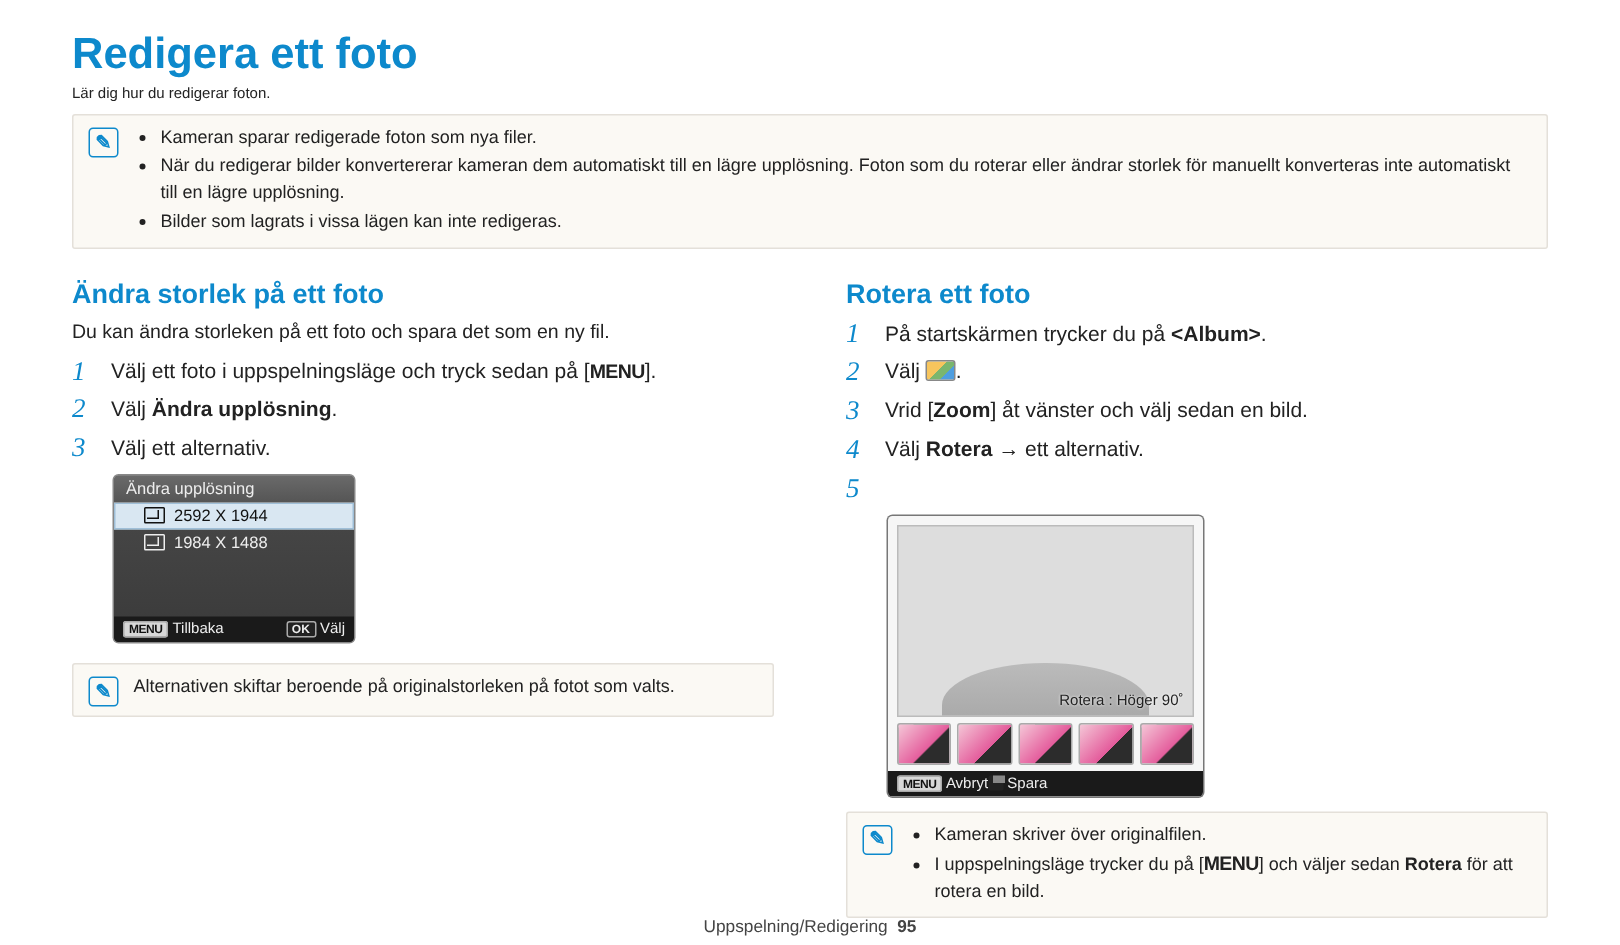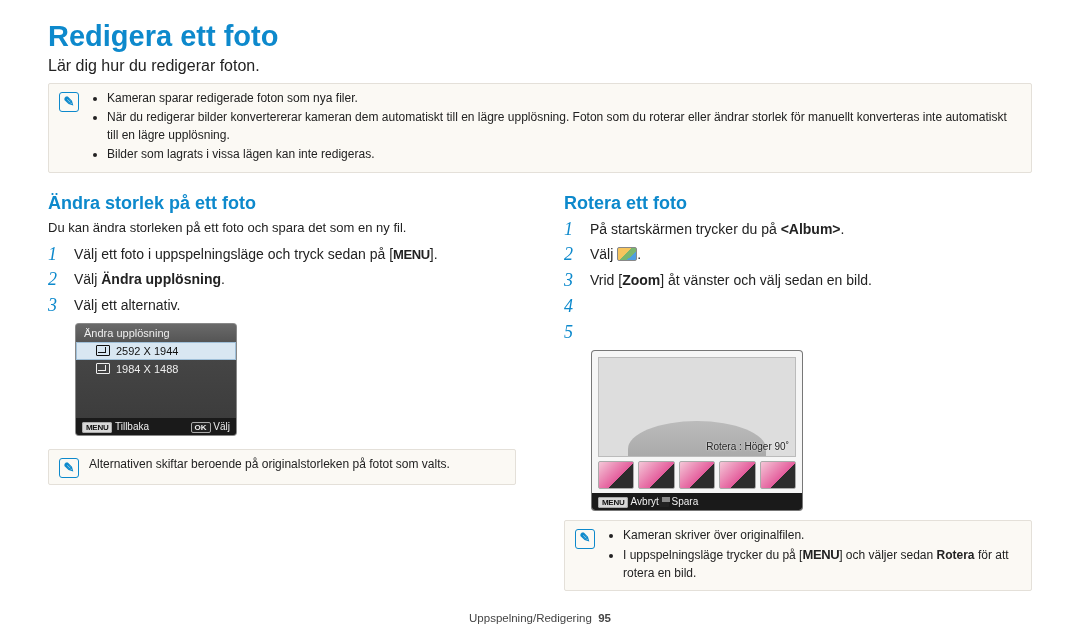--- a/index.html
+++ b/index.html
@@ -12,21 +12,21 @@
     color: #222;
     font-size: 13.5px;
     position: relative;
   }
   h1 {
     color: #0d89cc;
     font-size: 29px;
     font-weight: 700;
     margin-bottom: 4px;
   }
-  .intro { font-size: 16px; margin-bottom: 8px; }
+  .intro { font-size: 10px; margin-bottom: 8px; }
   .note-box {
     border: 1px solid #e4e0d9;
     background: #fbf9f4;
     border-radius: 2px;
     display: flex;
     padding: 6px 10px;
     gap: 10px;
     font-size: 12px;
     line-height: 1.45;
   }
@@ -151,21 +151,21 @@
     margin: 8px 0 10px 28px;
     border-radius: 3px;
     overflow: hidden;
     font-size: 10px;
     color:#eee;
     background:#f6f6f6;
     box-shadow: 0 0 0 1px #777;
     padding: 6px 6px 0 6px;
   }
   .rot-main {
-    background:#ddd; height:100px; border:1px solid #bbb;
+    background:#ddd; height:128px; border:1px solid #bbb;
     display:flex; align-items:flex-end; justify-content:center;
     position:relative; margin-bottom:2px;
   }
   .rot-subject {
     width:70%; height:35px; background:linear-gradient(#bbb,#aaa);
     border-radius:50% 50% 0 0 / 80% 80% 0 0;
   }
   .rot-caption {
     position:absolute; bottom:4px; right:6px; color:#222; font-size:10px;
     text-shadow:0 0 2px #fff;
@@ -266,20 +266,23 @@
         </span>
       </li>
       <li>
         <span class="stepnum">3</span>
         <span class="step-text">
           <span>Vrid [</span><b>Zoom</b><span>] åt vänster och välj sedan en bild.</span>
         </span>
       </li>
       <li>
         <span class="stepnum">4</span>
+        <span class="step-text">
+          <span>Välj </span><b>Rotera</b><span class="arrow"> → </span><span>ett alternativ.</span>
+        </span>
       </li>
       <li>
         <span class="stepnum">5</span>
       </li>
     </ol>
 
     <div class="rot-dialog">
       <div class="rot-main">
         <div class="rot-subject"></div>
         <div class="rot-caption">Rotera : Höger 90˚</div>

